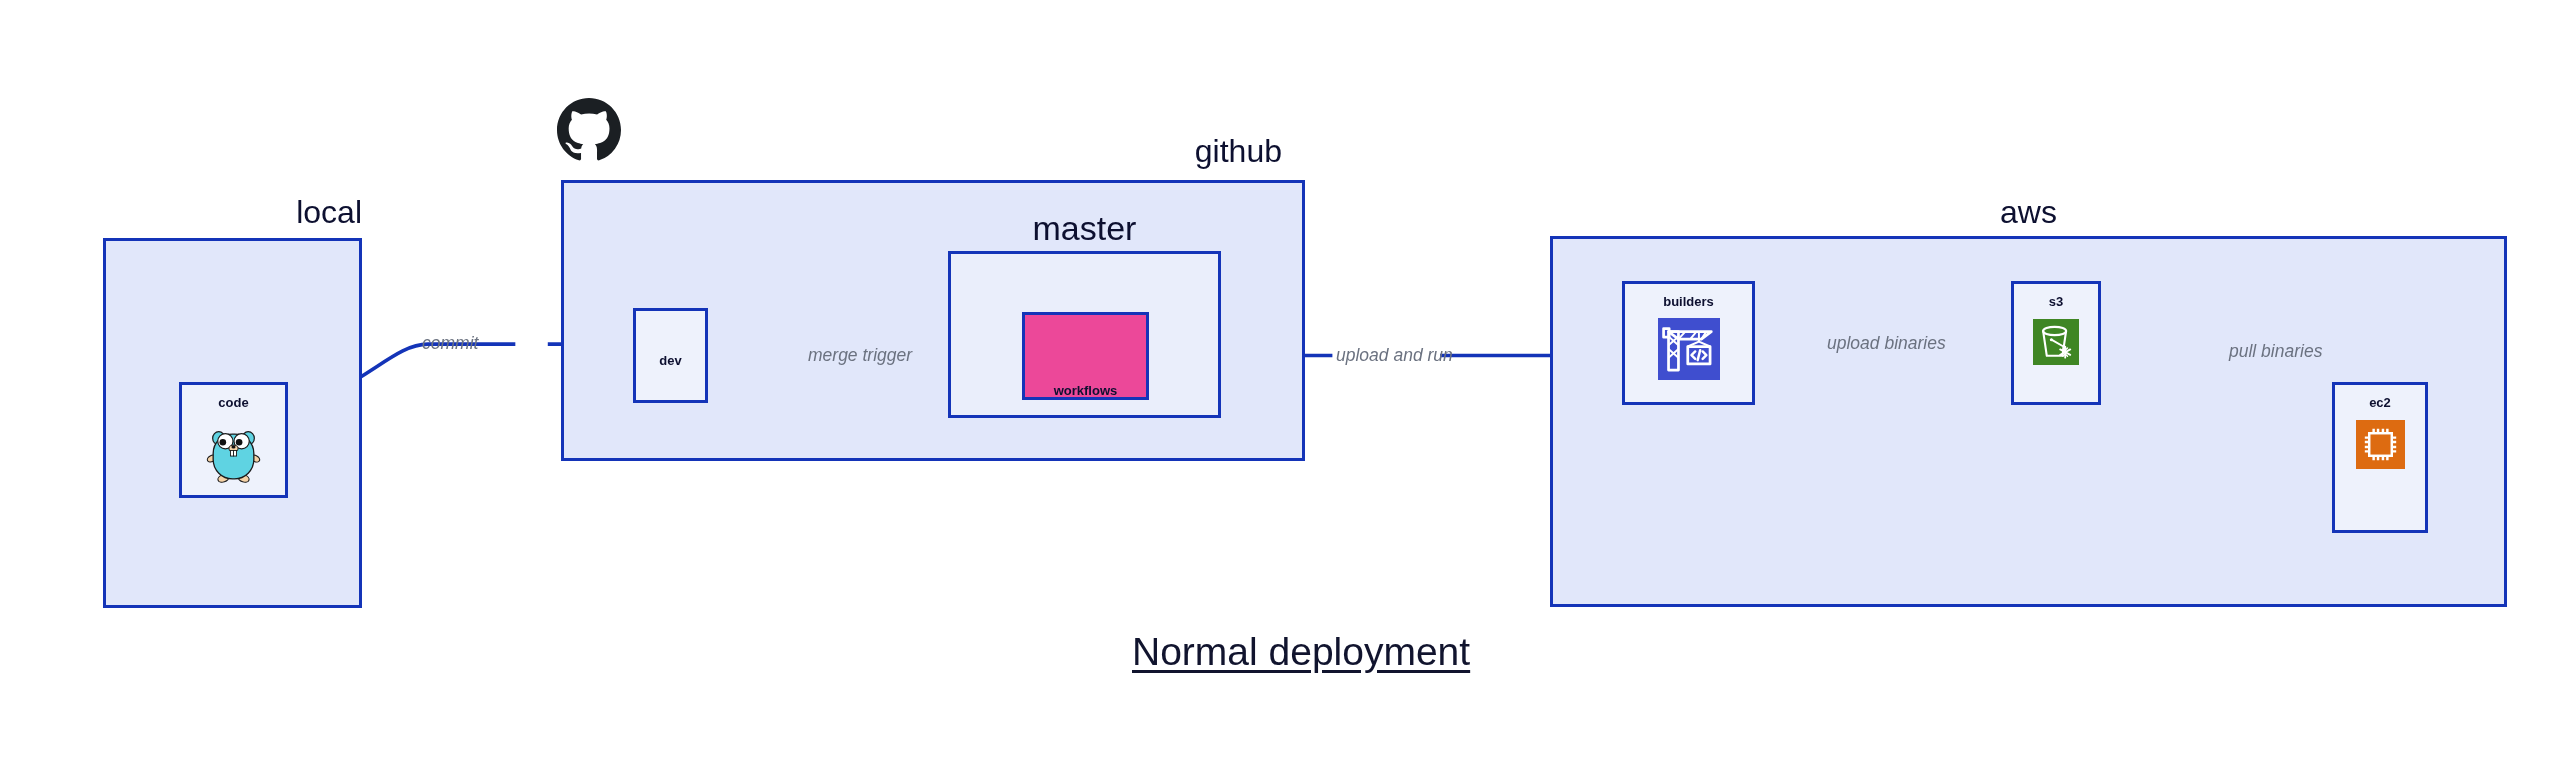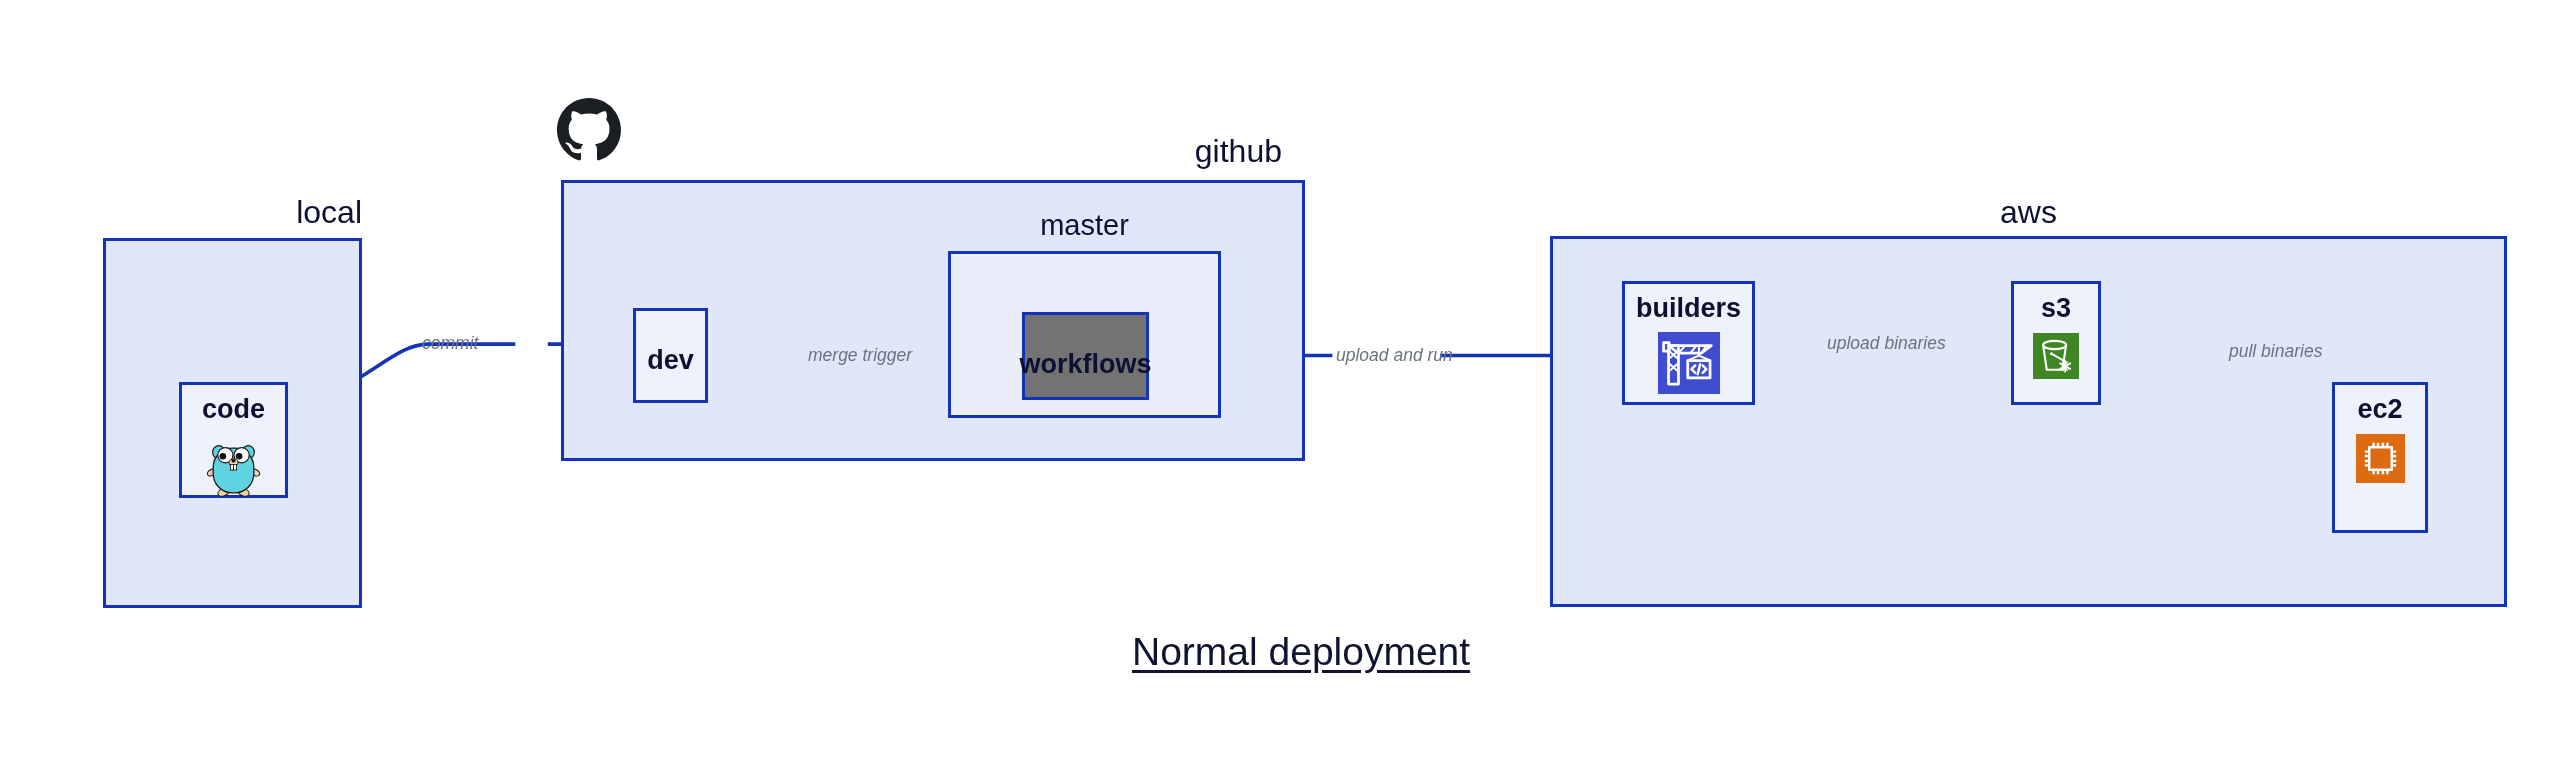--- a/index.html
+++ b/index.html
@@ -38,24 +38,24 @@
   
   .node {
     position: absolute;
     border: 3.6px solid #1434b8;
     background: #eef2fc;
     display: flex;
     flex-direction: column;
     align-items: center;
     padding-top: 11.3px;
   }
-  .node.plain { background: #737373; justify-content: center; padding-top: 16px; }
+  .node.plain { background: #ec4899; justify-content: flex-end; padding-top: 16px; }
   .node-label {
     color: #0d1030;
-    font-size: 27px;
+    font-size: 13px;
     font-weight: 700;
     line-height: 1;
     white-space: nowrap;
     font-family: "Liberation Sans", sans-serif;
   }
   .node-icon { margin-top: 13.4px; }
 
   
   .edge-label {
     position: absolute;
@@ -174,21 +174,21 @@
       3.07-1.87 3.75-3.65 3.95.29.25.54.73.54 1.48 0 1.07-.01 1.93-.01 2.2 0
       .21.15.46.55.38A8.01 8.01 0 0 0 16 8c0-4.42-3.58-8-8-8z"></path>
     </svg>
   </span>
 
   <div class="node" style="left:633px; top:308px; width:75px; height:95px; justify-content:center; padding-top:10px;">
     <span class="node-label">dev</span>
   </div>
 
   <div class="group nested" style="left:948px; top:251px; width:273px; height:167px;"></div>
-  <div class="group-label" style="left:948px; top:211px; width:273px; text-align:center; font-size:29px;">master</div>
+  <div class="group-label" style="left:948px; top:211px; width:273px; text-align:center; font-size:34px;">master</div>
 
   <div class="node plain" style="left:1022px; top:312px; width:127px; height:88px;">
     <span class="node-label">workflows</span>
   </div>
 
   <div class="group" style="left:1550px; top:236px; width:957px; height:371px;"></div>
   <div class="group-label" style="left:1550px; top:196px; width:957px; text-align:center;">aws</div>
 
   <div class="node" style="left:1622px; top:281px; width:133px; height:124px;">
     <span class="node-label">builders</span>

